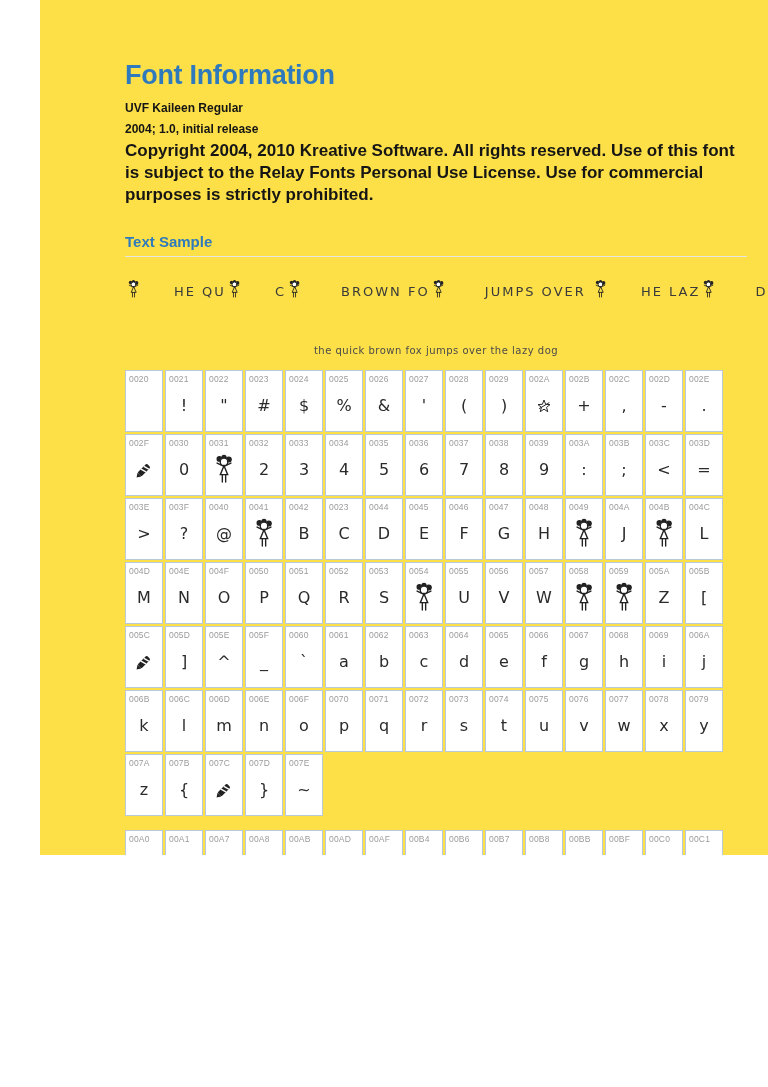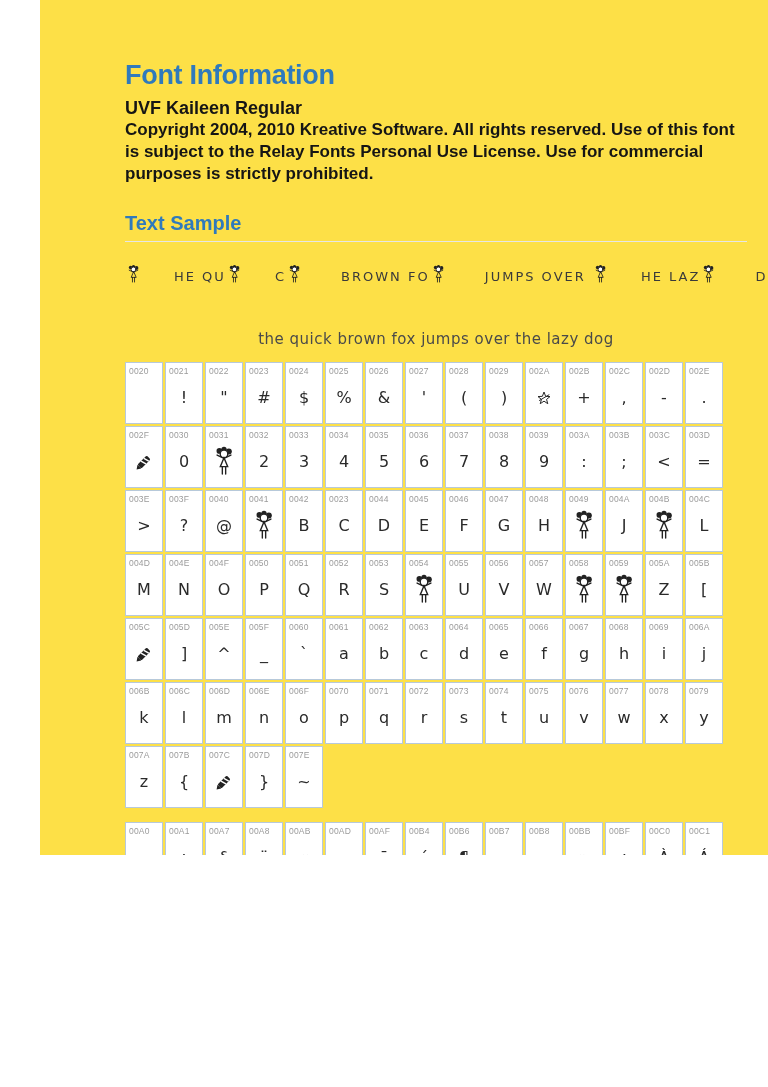--- a/index.html
+++ b/index.html
@@ -6,37 +6,37 @@
   .page{
     width:768px;height:855px;box-sizing:border-box;position:relative;
     background:#fde047;padding:60px 60px 0 85px;
     font-family:"Liberation Sans",sans-serif;color:#1a1a1a;overflow:hidden;margin-left:40px;
   }
   .content{width:622px;}
   .doc-title{
     color:#2f7abc;font-size:27px;font-weight:bold;letter-spacing:-0.3px;
     margin:0 0 7px 0;
   }
-  .info-line{font-size:18px;font-weight:bold;line-height:21px;color:#151515;}
+  .info-line{font-size:12px;font-weight:bold;line-height:21px;color:#151515;}
   .info-para{font-size:17px;font-weight:bold;line-height:22px;color:#151515;margin:0;}
   .section-heading{
-    color:#2f7abc;font-size:20px;font-weight:bold;
+    color:#2f7abc;font-size:15px;font-weight:bold;
     padding-bottom:6px;border-bottom:1px solid #e6e6e6;
     margin:27px 0 0 0;
   }
   
   .sample-upper{
     margin-top:18px;text-align:center;font-size:13px;color:#3a3a3a;
     letter-spacing:2px;height:34px;line-height:34px;white-space:nowrap;
     font-family:"DejaVu Sans",sans-serif;
   }
   .sample-upper .seg{vertical-align:baseline;padding-left:32px;}
   .sample-girl{height:21px;width:15px;vertical-align:-4px;margin:0 1px;}
   .sample-lower{
-    margin-top:36px;text-align:center;font-size:15px;color:#4a4a4a;
+    margin-top:36px;text-align:center;font-size:10px;color:#4a4a4a;
     letter-spacing:0.5px;font-family:"DejaVu Sans",sans-serif;
   }
   
   .char-grid{
     margin-top:14px;display:flex;flex-wrap:wrap;gap:2px;width:600px;
   }
   .cell{
     width:38px;height:62px;box-sizing:border-box;border:1px solid #b7c9da;
     display:flex;flex-direction:column;background:#fff;
   }
@@ -55,20 +55,21 @@
 </style>
 </head>
 <body>
 
 <div class="page">
   <div class="content">
 
     <h1 class="doc-title">Font Information</h1>
 
     <div class="info-line">UVF Kaileen Regular</div>
+    <div class="info-line">2004; 1.0, initial release</div>
     <p class="info-para">Copyright 2004, 2010 Kreative Software. All rights reserved. Use of this font is subject to the Relay Fonts Personal Use License. Use for commercial purposes is strictly prohibited.</p>
 
     <h2 class="section-heading">Text Sample</h2>
     <div class="sample-upper"><svg class="sample-girl" viewBox="0 0 26 34" xmlns="http://www.w3.org/2000/svg">
     <g stroke="#222" stroke-width="1.5" stroke-linecap="round" fill="none">
       <circle cx="8" cy="5" r="3.1" fill="#222" stroke="none"></circle>
       <circle cx="13" cy="3.4" r="2.9" fill="#222" stroke="none"></circle>
       <circle cx="18.2" cy="5.6" r="3.3" fill="#222" stroke="none"></circle>
       <circle cx="13" cy="8.2" r="4.1" fill="#fff"></circle>
       <path d="M13 13 L5.5 9.5"></path>

